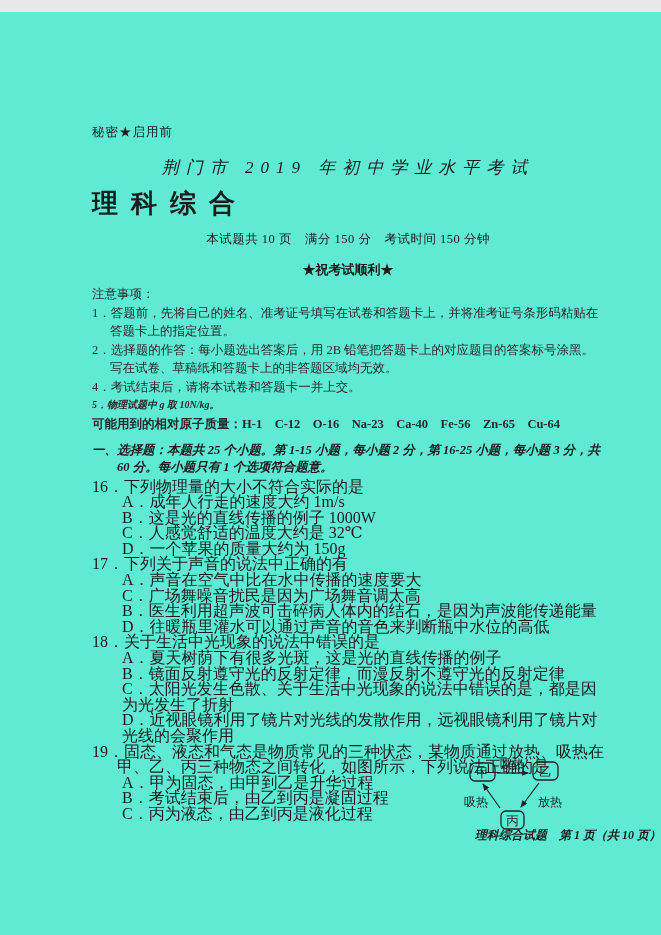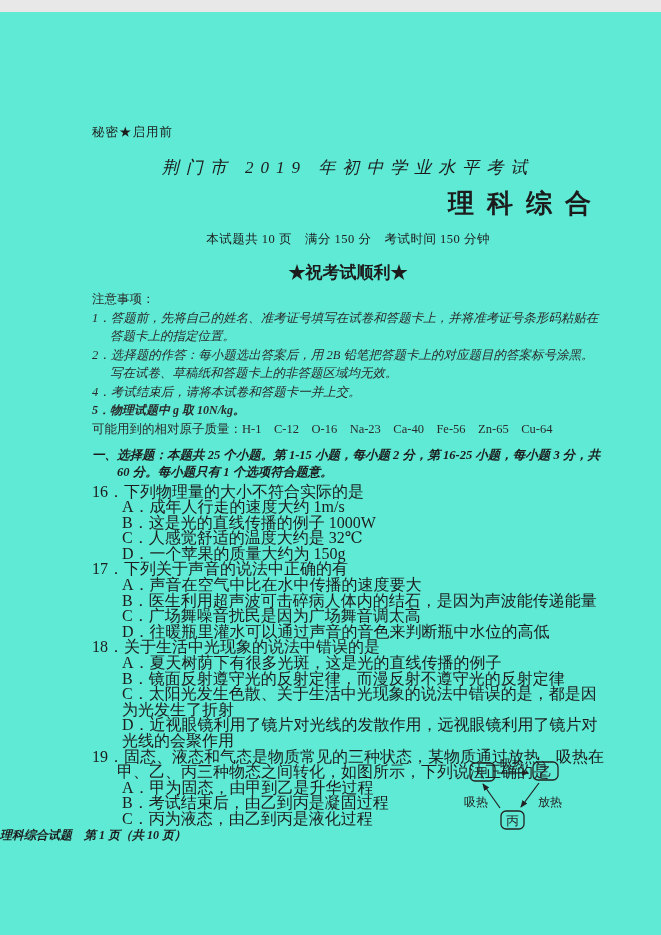--- a/index.html
+++ b/index.html
@@ -16,42 +16,42 @@
     position:absolute;
     left:92px; top:112px;
     width:512px;
   }
   .secret{font-size:12.5px; letter-spacing:1px;}
   .exam-title{
     text-align:center; font-size:17px; letter-spacing:7px;
     margin-top:15px; font-style:italic; white-space:nowrap;
   }
   .subject-title{
-    text-align:right; font-size:26px; font-weight:bold;
+    text-align:left; font-size:26px; font-weight:bold;
     letter-spacing:13px; margin-top:7px;
   }
   .meta-line{text-align:center; font-size:12.5px; margin-top:10px; letter-spacing:.5px;}
-  .wish-line{text-align:center; font-size:17px; font-weight:bold; margin-top:13px;}
+  .wish-line{text-align:center; font-size:13px; font-weight:bold; margin-top:13px;}
   .notices{margin-top:6px; font-size:12.5px; line-height:18.5px; color:#2a2a2a;}
   .notice-heading{margin:0;}
-  .notice-item{padding-left:18px; text-indent:-18px;font-style:italic;}
-  .notice-item.kai{font-weight:bold; font-size:12px;}
-  .atomic-line{font-size:12.5px; line-height:18px; color:#2a2a2a;}
+  .notice-item{padding-left:18px; text-indent:-18px;}
+  .notice-item.kai{font-style:italic; font-weight:bold; font-size:10px;}
+  .atomic-line{font-size:12.5px; line-height:18px; color:#2a2a2a;font-weight:bold;}
   .section-heading{
     margin-top:9px; font-size:12.5px; line-height:17px;
     font-style:italic; font-weight:bold;
     padding-left:25px; text-indent:-25px;
   }
   .questions{margin-top:3px; font-size:16px; line-height:15.6px;}
   .question{margin:0;}
   .q-stem{padding-left:25px; text-indent:-25px;}
   .q-option{padding-left:30px;}
   .footer{
     position:absolute; left:0; top:815px; width:100%;
-    text-align:left; font-size:12px; font-style:italic; font-weight:bold;
+    text-align:right; font-size:12px; font-style:italic; font-weight:bold;
   }
   .diagram{
     position:absolute; left:450px; top:738px;
     width:165px; height:98px;
   }
   .diagram svg{display:block;}
   .diagram text{font-family:"Liberation Serif","DejaVu Serif",serif; fill:#222;}
 </style>
 </head>
 <body>
@@ -83,22 +83,22 @@
         <div class="q-stem"><span>16．</span><span>下列物理量的大小不符合实际的是</span></div>
         <div class="q-option">A．成年人行走的速度大约 1m/s</div>
         <div class="q-option">B．这是光的直线传播的例子 1000W</div>
         <div class="q-option">C．人感觉舒适的温度大约是 32℃</div>
         <div class="q-option">D．一个苹果的质量大约为 150g</div>
       </div>
 
       <div class="question">
         <div class="q-stem"><span>17．</span><span>下列关于声音的说法中正确的有</span></div>
         <div class="q-option">A．声音在空气中比在水中传播的速度要大</div>
+        <div class="q-option">C．广场舞噪音扰民是因为广场舞音调太高</div>
         <div class="q-option">B．医生利用超声波可击碎病人体内的结石，是因为声波能传递能量</div>
-        <div class="q-option">C．广场舞噪音扰民是因为广场舞音调太高</div>
         <div class="q-option">D．往暖瓶里灌水可以通过声音的音色来判断瓶中水位的高低</div>
       </div>
 
       <div class="question">
         <div class="q-stem"><span>18．</span><span>关于生活中光现象的说法中错误的是</span></div>
         <div class="q-option">A．夏天树荫下有很多光斑，这是光的直线传播的例子</div>
         <div class="q-option">B．镜面反射遵守光的反射定律，而漫反射不遵守光的反射定律</div>
         <div class="q-option">C．太阳光发生色散、关于生活中光现象的说法中错误的是，都是因为光发生了折射</div>
         <div class="q-option">D．近视眼镜利用了镜片对光线的发散作用，远视眼镜利用了镜片对光线的会聚作用</div>
       </div>

